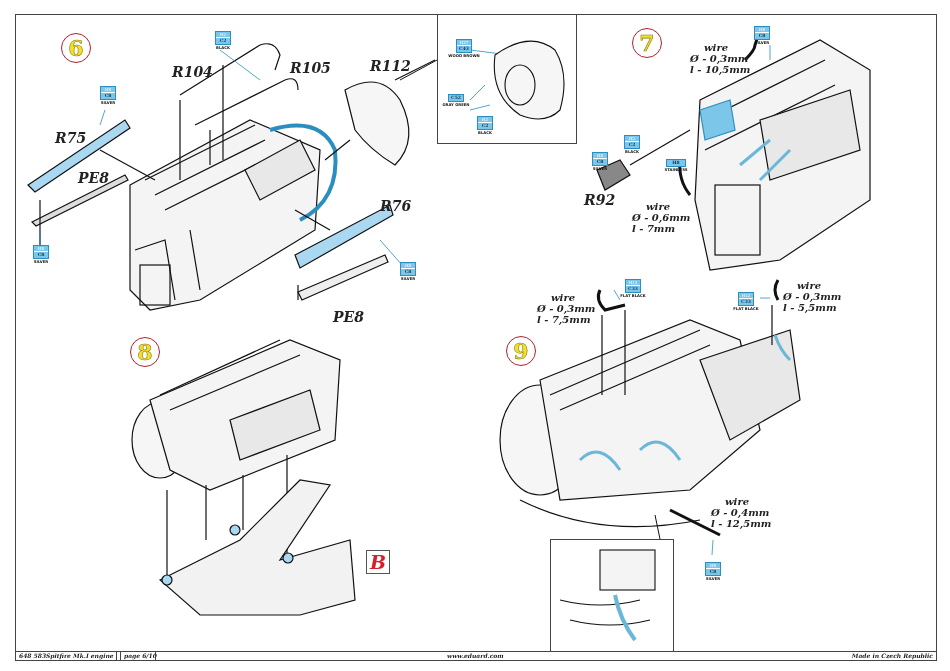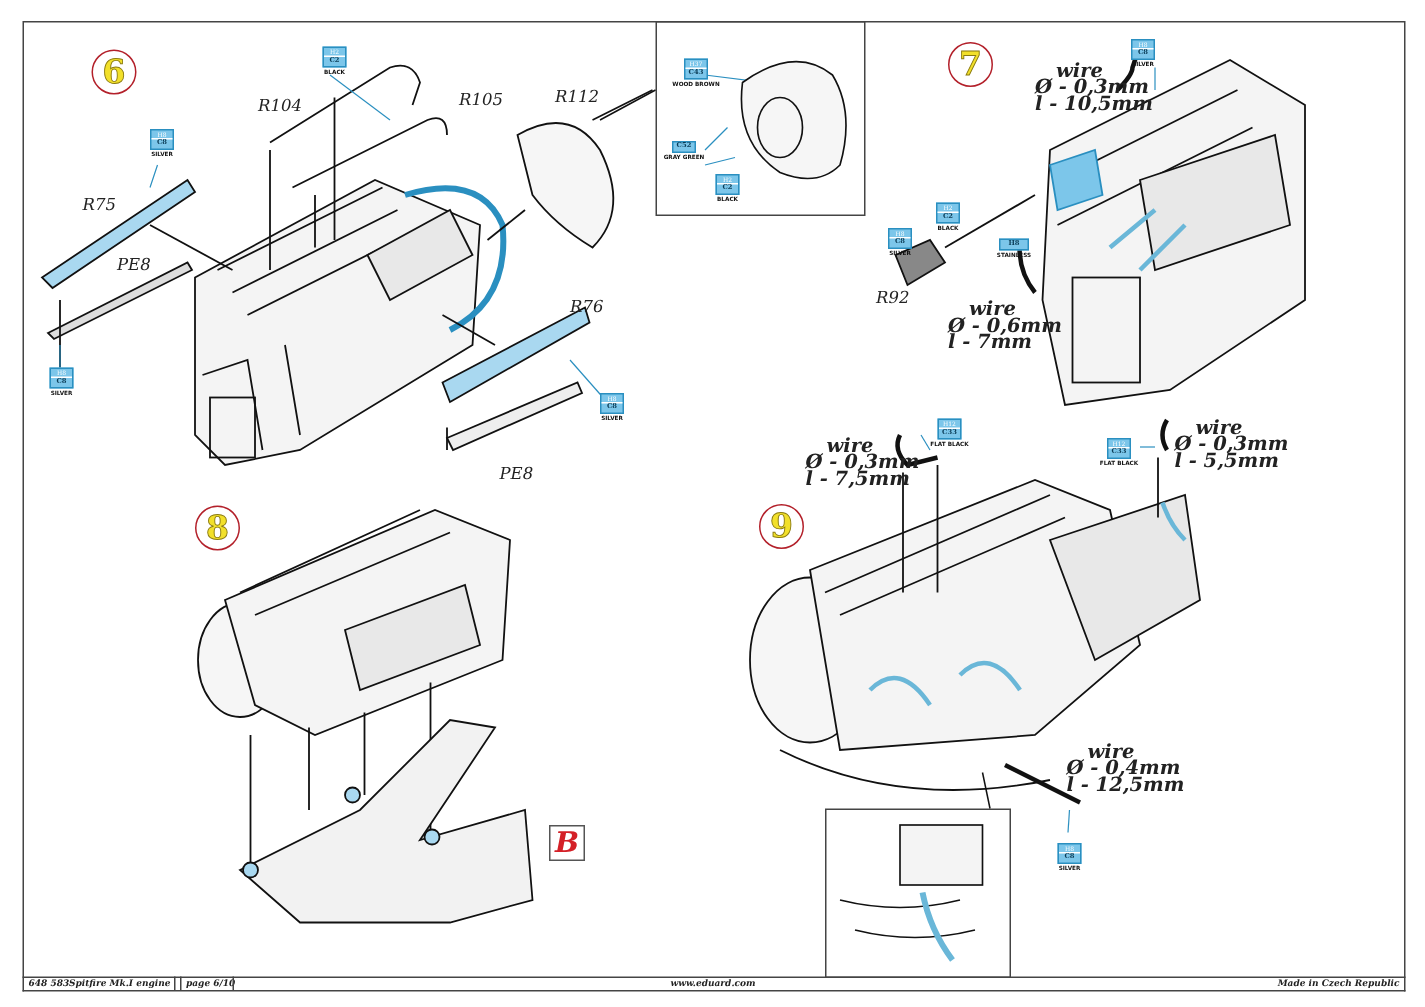--- a/index.html
+++ b/index.html
@@ -2,22 +2,22 @@
 <html><head>
 <meta charset="utf-8">
 <style>
   html, body { margin:0; padding:0; background:#ffffff; }
   body { width:950px; height:671px; position:relative; overflow:hidden; font-family:"DejaVu Serif", serif; }
   .frame { position:absolute; left:15px; top:14px; width:922px; height:638px; border:1.5px solid #444; box-sizing:border-box; }
   .footer { position:absolute; left:15px; top:651px; width:922px; height:10px; border:1.5px solid #444; border-top:none; box-sizing:border-box; font-size:6px; font-weight:bold; font-style:italic; color:#222; }
   .footer .cell { position:absolute; top:0; height:100%; line-height:9px; white-space:nowrap; }
   .footer .sep { position:absolute; top:0; width:0; height:100%; border-left:1px solid #444; }
   .step { position:absolute; width:30px; height:30px; border:1.5px solid #b3202a; border-radius:50%; box-sizing:border-box; text-align:center; line-height:28px; font-size:22px; font-weight:bold; color:#f2e02a; -webkit-text-stroke:0.6px #8a7a10; background:#fff; }
-  .lbl { position:absolute; font-style:italic; font-weight:normal; font-size:11px; color:#222; white-space:nowrap; }
-  .wire { position:absolute; font-style:italic; font-weight:bold; font-size:13px; color:#222; line-height:11px; white-space:nowrap; }
+  .lbl { position:absolute; font-style:italic; font-weight:bold; font-size:14px; color:#222; white-space:nowrap; }
+  .wire { position:absolute; font-style:italic; font-weight:bold; font-size:10px; color:#222; line-height:11px; white-space:nowrap; }
   .paint { position:absolute; width:16px; text-align:center; }
   .paint .box { border:1px solid #2a8fc0; background:#7cc6ea; height:12px; position:relative; }
   .paint .box .r1 { height:5px; border-bottom:1px solid #fff; font-size:4px; line-height:5px; color:#fff; }
   .paint .box .r2 { height:6px; font-size:4.5px; line-height:6px; color:#0a3b55; font-weight:bold; }
   .paint .cname { font-size:3.8px; font-family:"DejaVu Sans", sans-serif; font-weight:bold; color:#111; white-space:nowrap; margin-left:-10px; margin-right:-10px; }
   .badgeB { position:absolute; left:366px; top:550px; width:24px; height:24px; border:1px solid #555; box-sizing:border-box; text-align:center; line-height:22px; font-size:19px; font-weight:bold; font-style:italic; color:#d42027; }
   .inset { position:absolute; border:1.5px solid #444; box-sizing:border-box; background:transparent; }
   svg.art { position:absolute; left:0; top:0; }
 </style>
 </head>
@@ -140,21 +140,21 @@
   <path d="M615,595 Q620,620 635,640" stroke="#6ab7d8" stroke-width="4" fill="none"></path>
   <line x1="655" y1="515" x2="660" y2="539" stroke="#111"></line>
 </svg>
 
 <div class="step" style="left:61px;top:33px;">6</div>
 <div class="step" style="left:632px;top:28px;">7</div>
 <div class="step" style="left:130px;top:337px;">8</div>
 <div class="step" style="left:506px;top:336px;">9</div>
 
 <div class="lbl" style="left:172px;top:64px;">R104</div>
-<div class="lbl" style="left:290px;top:60px;margin-left:16px;">R105</div>
+<div class="lbl" style="left:290px;top:60px;">R105</div>
 <div class="lbl" style="left:370px;top:58px;">R112</div>
 <div class="lbl" style="left:55px;top:130px;">R75</div>
 <div class="lbl" style="left:78px;top:170px;">PE8</div>
 <div class="lbl" style="left:380px;top:198px;">R76</div>
 <div class="lbl" style="left:333px;top:309px;">PE8</div>
 <div class="lbl" style="left:584px;top:192px;">R92</div>
 
 <div class="wire" style="left:690px;top:42px;">
   <div style="padding-left:14px;">wire</div>
   <div>Ø - 0,3mm</div>

